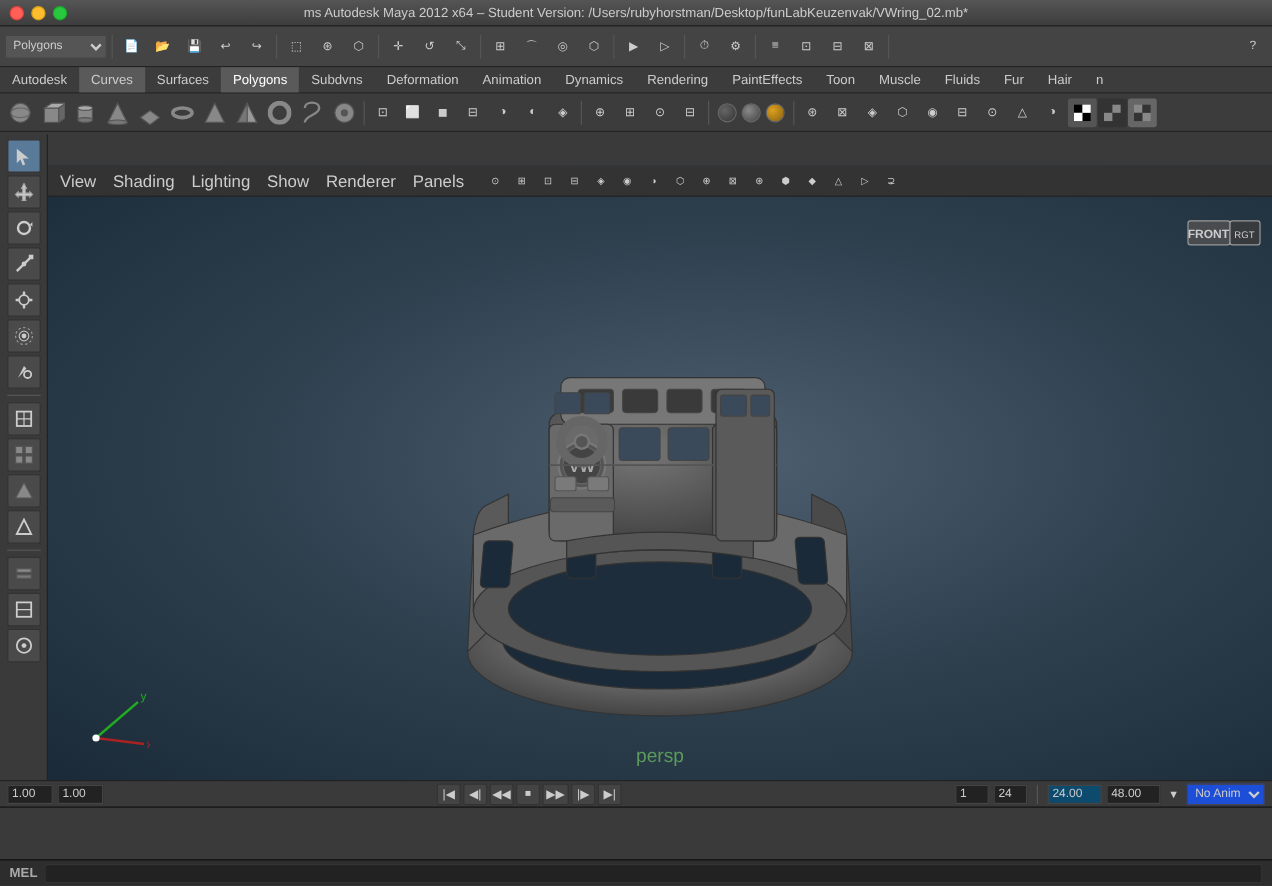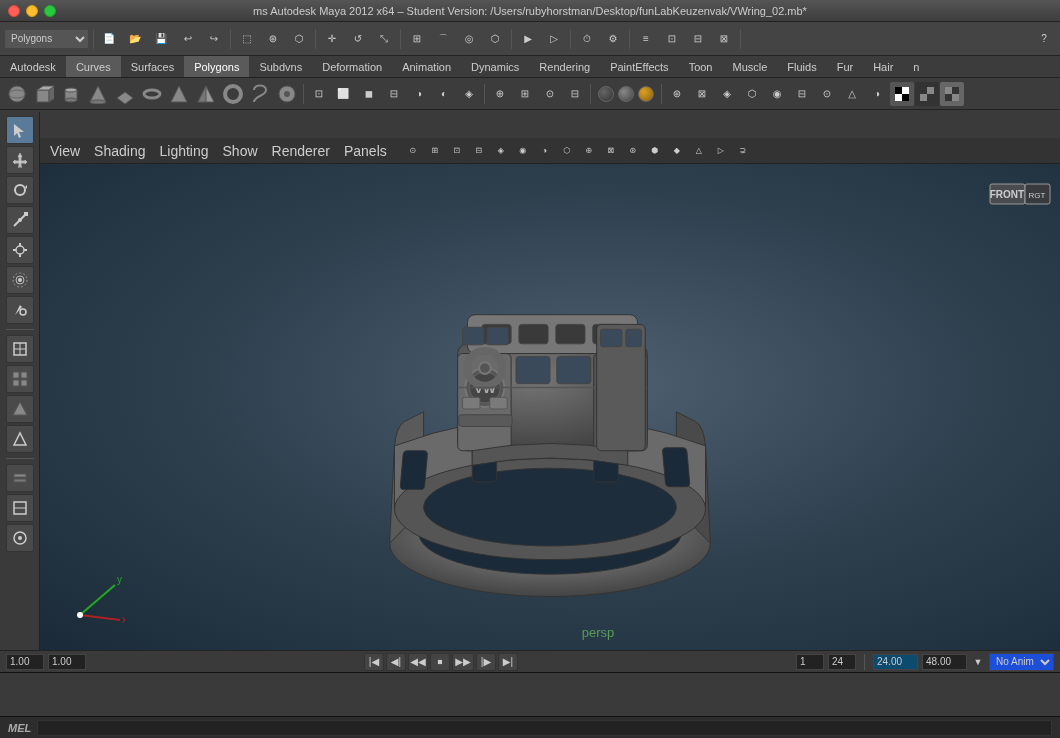--- a/index.html
+++ b/index.html
@@ -659,21 +659,21 @@
 
     <div id="view-cube" style="position:absolute;top:15px;right:15px;">
       <svg width="70" height="55" viewBox="0 0 70 55">
         <rect x="5" y="5" width="35" height="20" fill="rgba(80,80,80,0.85)" stroke="#999" stroke-width="1" rx="2"></rect>
         <rect x="40" y="5" width="25" height="20" fill="rgba(60,60,60,0.85)" stroke="#999" stroke-width="1" rx="2"></rect>
         <text x="22" y="19" text-anchor="middle" fill="#ccc" font-size="10" font-weight="bold">FRONT</text>
         <text x="52" y="19" text-anchor="middle" fill="#ccc" font-size="8">RGT</text>
       </svg>
     </div>
 
-    <div style="position:absolute;bottom:10px;left:50%;transform:translateX(-50%);color:#5a9a5a;font-size:13px;margin-left:48px;">persp</div>
+    <div style="position:absolute;bottom:10px;left:50%;transform:translateX(-50%);color:#5a9a5a;font-size:16px;">persp</div>
   </div>
 </div>
 
 <div id="timeline">
   <div id="timeline-ruler" style="height:22px;background:#2a2a2a;position:relative;overflow:hidden;border-bottom:1px solid #111;">
 
     <div style="position:absolute;top:0;left:0;right:0;bottom:0;display:flex;align-items:flex-end;">
       
     </div>
     <svg style="position:absolute;top:0;left:8px;right:8px;bottom:0;" width="1020" height="22" viewBox="0 0 1020 22" preserveAspectRatio="none">
@@ -744,15 +744,15 @@
 
     <select style="background:#1d4ed8;border:1px solid #444;color:#ccc;font-size:10px;padding:0 2px;height:18px;width:65px;">
       <option>No Anim</option>
       <option>Forward</option>
       <option>Backward</option>
     </select>
   </div>
 </div>
 
 <div id="statusbar" style="position:absolute;left:0;right:0;bottom:0;height:22px;background:#2d2d2d;border-top:1px solid #111;display:flex;align-items:center;padding:0 8px;gap:6px;">
-  <span style="color:#aaa;font-size:11px;font-weight:bold;font-style:italic;">MEL</span>
+  <span style="color:#aaa;font-size:11px;font-weight:bold;">MEL</span>
   <div style="flex:1;background:#222;height:16px;border:1px solid #333;border-radius:2px;"></div>
 </div>
 
 </body></html>

